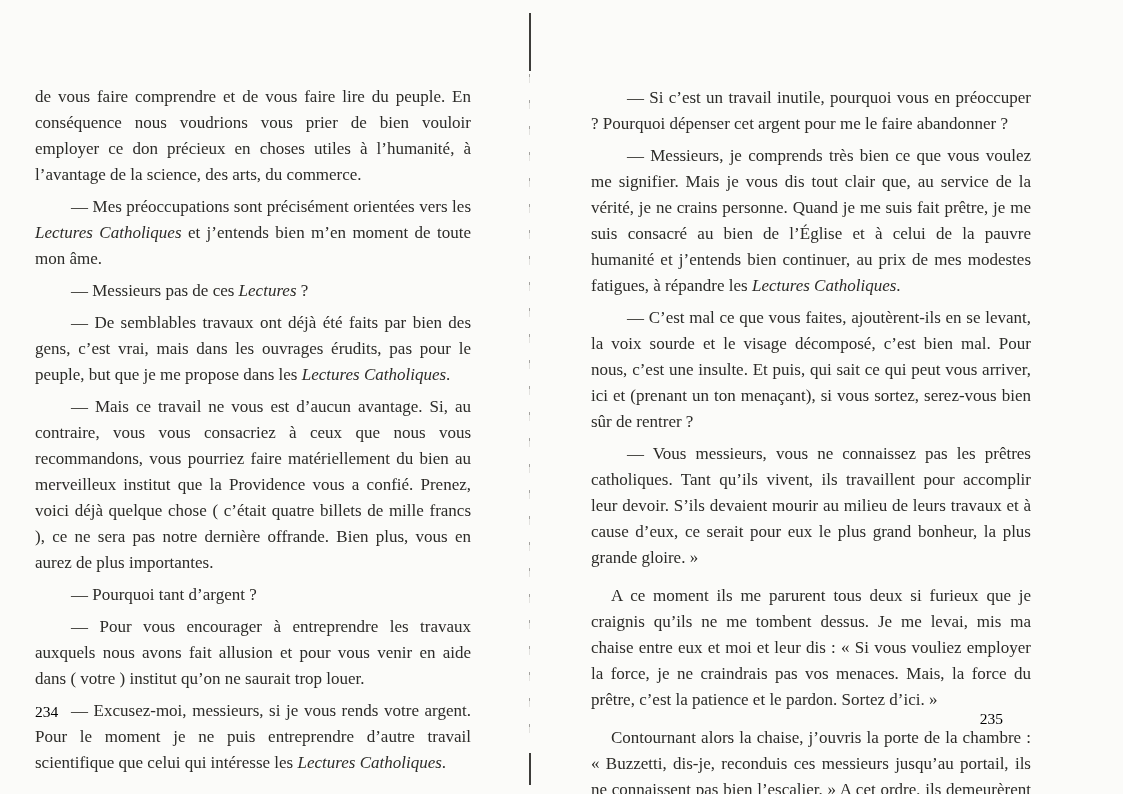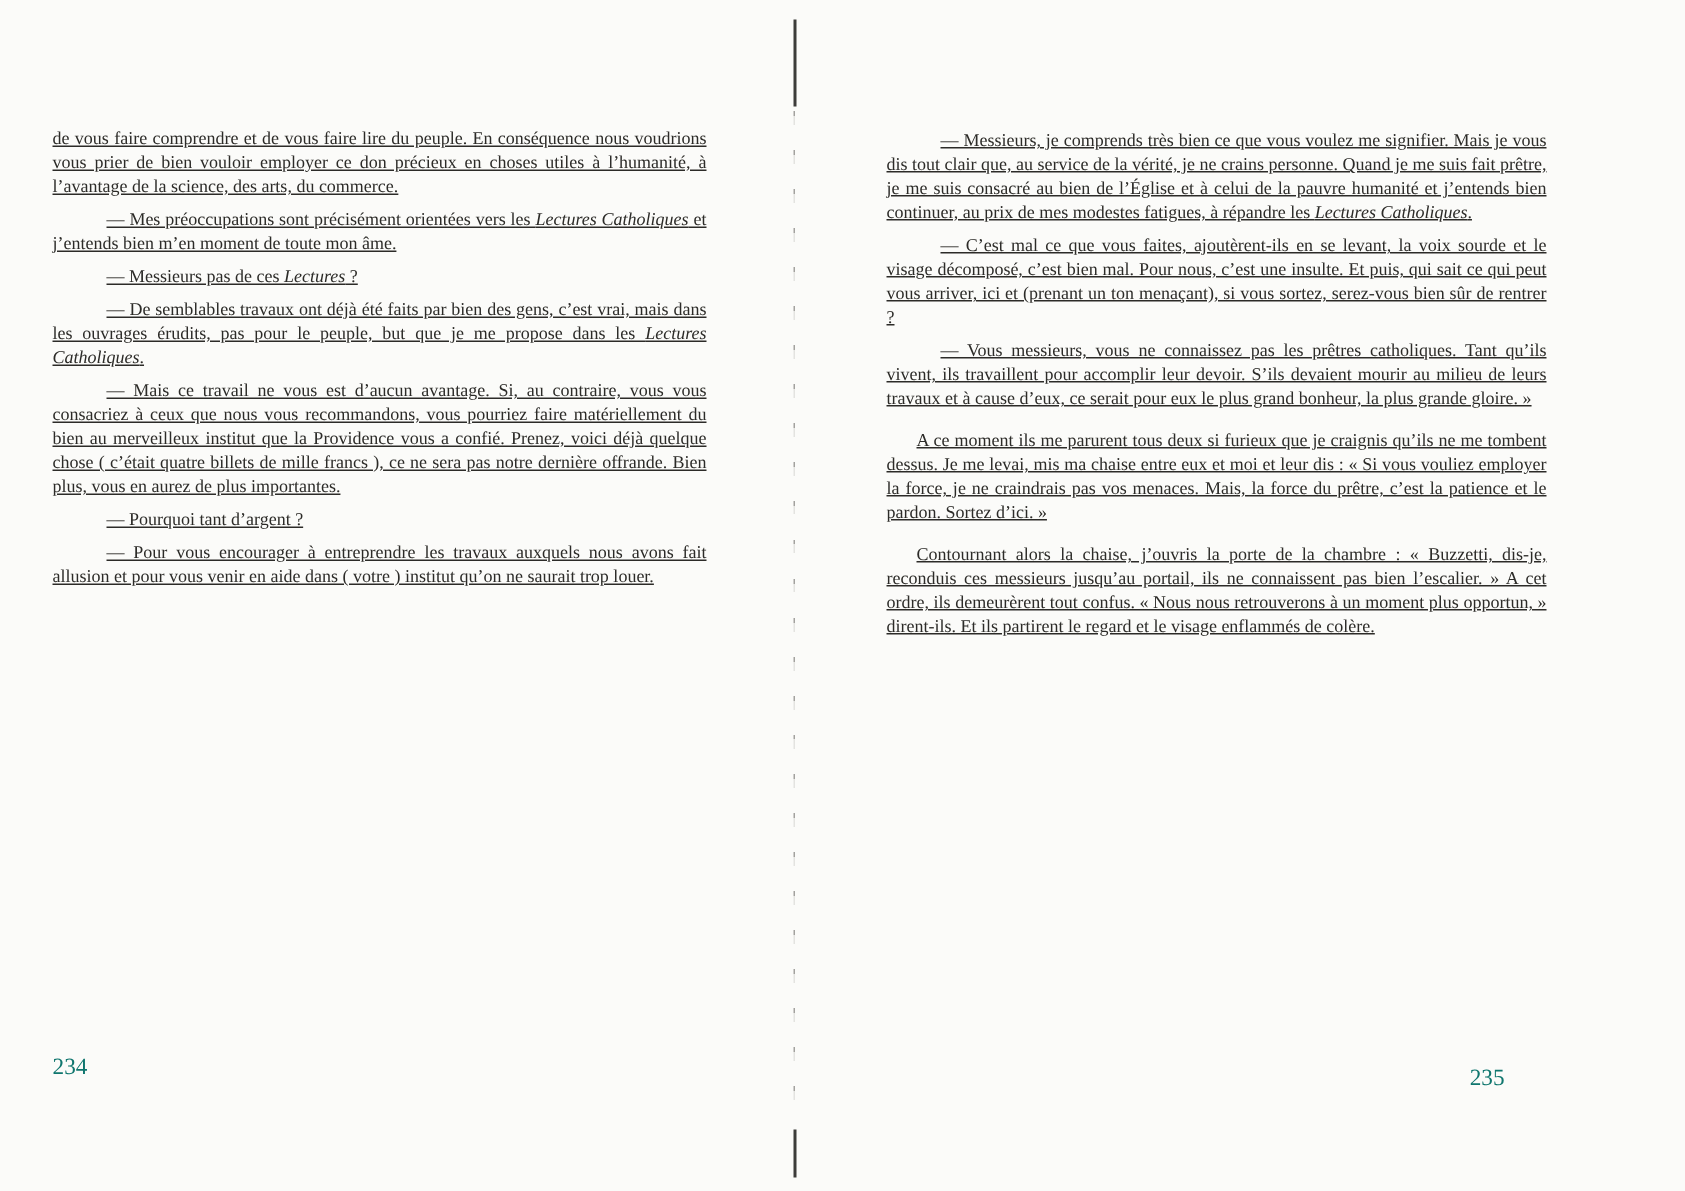--- a/index.html
+++ b/index.html
@@ -52,23 +52,22 @@
     position: absolute;
     top: 753px;
     height: 32px;
     left: 0;
     width: 1.6px;
     background: #3d3c3a;
   }
   .page-text {
     position: absolute;
     text-align: justify;
-    font-size: 12px;
-    line-height: 16px;
-    text-decoration: underline;
+    font-size: 17px;
+    line-height: 26px;
   }
   .page-text-left {
     left: 35px;
     top: 84px;
     width: 436px;
   }
   .page-text-right {
     left: 591px;
     top: 85px;
     width: 440px;
@@ -79,21 +78,21 @@
   }
   .para-flush   { text-indent: 0; }
   .para-dialog  { text-indent: 36px; }
   .para-narrative { text-indent: 20px; margin-top: 12px; }
   .para em {
     font-style: italic;
   }
   .page-number {
     position: absolute;
     font-size: 15.5px;
-    color: #0f766e;
+    color: #000000;
   }
   .page-number-left {
     left: 35px;
     top: 703px;
   }
   .page-number-right {
     left: 563px;
     width: 440px;
     text-align: right;
     top: 710px;
@@ -111,25 +110,27 @@
   </div>
 
   <div class="page-text page-text-left">
       <p class="para para-flush"><span>de vous faire comprendre et de vous faire lire du peuple. En conséquence nous voudrions vous prier de bien vouloir employer ce don précieux en choses utiles à l’humanité, à l’avantage de la science, des arts, du commerce.</span></p>
       <p class="para para-dialog"><span>— Mes préoccupations sont précisément orientées vers les </span><em>Lectures Catholiques</em><span> et j’entends bien m’en moment de toute mon âme.</span></p>
       <p class="para para-dialog"><span>— Messieurs pas de ces </span><em>Lectures</em><span> ?</span></p>
       <p class="para para-dialog"><span>— De semblables travaux ont déjà été faits par bien des gens, c’est vrai, mais dans les ouvrages érudits, pas pour le peuple, but que je me propose dans les </span><em>Lectures Catholiques</em><span>.</span></p>
       <p class="para para-dialog"><span>— Mais ce travail ne vous est d’aucun avantage. Si, au contraire, vous vous consacriez à ceux que nous vous recommandons, vous pourriez faire matériellement du bien au merveilleux institut que la Providence vous a confié. Prenez, voici déjà quelque chose ( c’était quatre billets de mille francs ), ce ne sera pas notre dernière offrande. Bien plus, vous en aurez de plus importantes.</span></p>
       <p class="para para-dialog"><span>— Pourquoi tant d’argent ?</span></p>
       <p class="para para-dialog"><span>— Pour vous encourager à entreprendre les travaux auxquels nous avons fait allusion et pour vous venir en aide dans ( votre ) institut qu’on ne saurait trop louer.</span></p>
+      <p class="para para-dialog"><span>— Excusez-moi, messieurs, si je vous rends votre argent. Pour le moment je ne puis entreprendre d’autre travail scientifique que celui qui intéresse les </span><em>Lectures Catholiques</em><span>.</span></p>
     </div>
 
   <div class="page-number page-number-left">234</div>
 
   <div class="page-text page-text-right">
+      <p class="para para-dialog"><span>— Si c’est un travail inutile, pourquoi vous en préoccuper ? Pourquoi dépenser cet argent pour me le faire abandonner ?</span></p>
       <p class="para para-dialog"><span>— Messieurs, je comprends très bien ce que vous voulez me signifier. Mais je vous dis tout clair que, au service de la vérité, je ne crains personne. Quand je me suis fait prêtre, je me suis consacré au bien de l’Église et à celui de la pauvre humanité et j’entends bien continuer, au prix de mes modestes fatigues, à répandre les </span><em>Lectures Catholiques</em><span>.</span></p>
       <p class="para para-dialog"><span>— C’est mal ce que vous faites, ajoutèrent-ils en se levant, la voix sourde et le visage décomposé, c’est bien mal. Pour nous, c’est une insulte. Et puis, qui sait ce qui peut vous arriver, ici et (prenant un ton menaçant), si vous sortez, serez-vous bien sûr de rentrer ?</span></p>
       <p class="para para-dialog"><span>— Vous messieurs, vous ne connaissez pas les prêtres catholiques. Tant qu’ils vivent, ils travaillent pour accomplir leur devoir. S’ils devaient mourir au milieu de leurs travaux et à cause d’eux, ce serait pour eux le plus grand bonheur, la plus grande gloire. »</span></p>
       <p class="para para-narrative"><span>A ce moment ils me parurent tous deux si furieux que je craignis qu’ils ne me tombent dessus. Je me levai, mis ma chaise entre eux et moi et leur dis : « Si vous vouliez employer la force, je ne craindrais pas vos menaces. Mais, la force du prêtre, c’est la patience et le pardon. Sortez d’ici. »</span></p>
       <p class="para para-narrative"><span>Contournant alors la chaise, j’ouvris la porte de la chambre : « Buzzetti, dis-je, reconduis ces messieurs jusqu’au portail, ils ne connaissent pas bien l’escalier. » A cet ordre, ils demeurèrent tout confus. « Nous nous retrouverons à un moment plus opportun, » dirent-ils. Et ils partirent le regard et le visage enflammés de colère.</span></p>
     </div>
 
   <div class="page-number page-number-right">235</div>
 
 </div>

